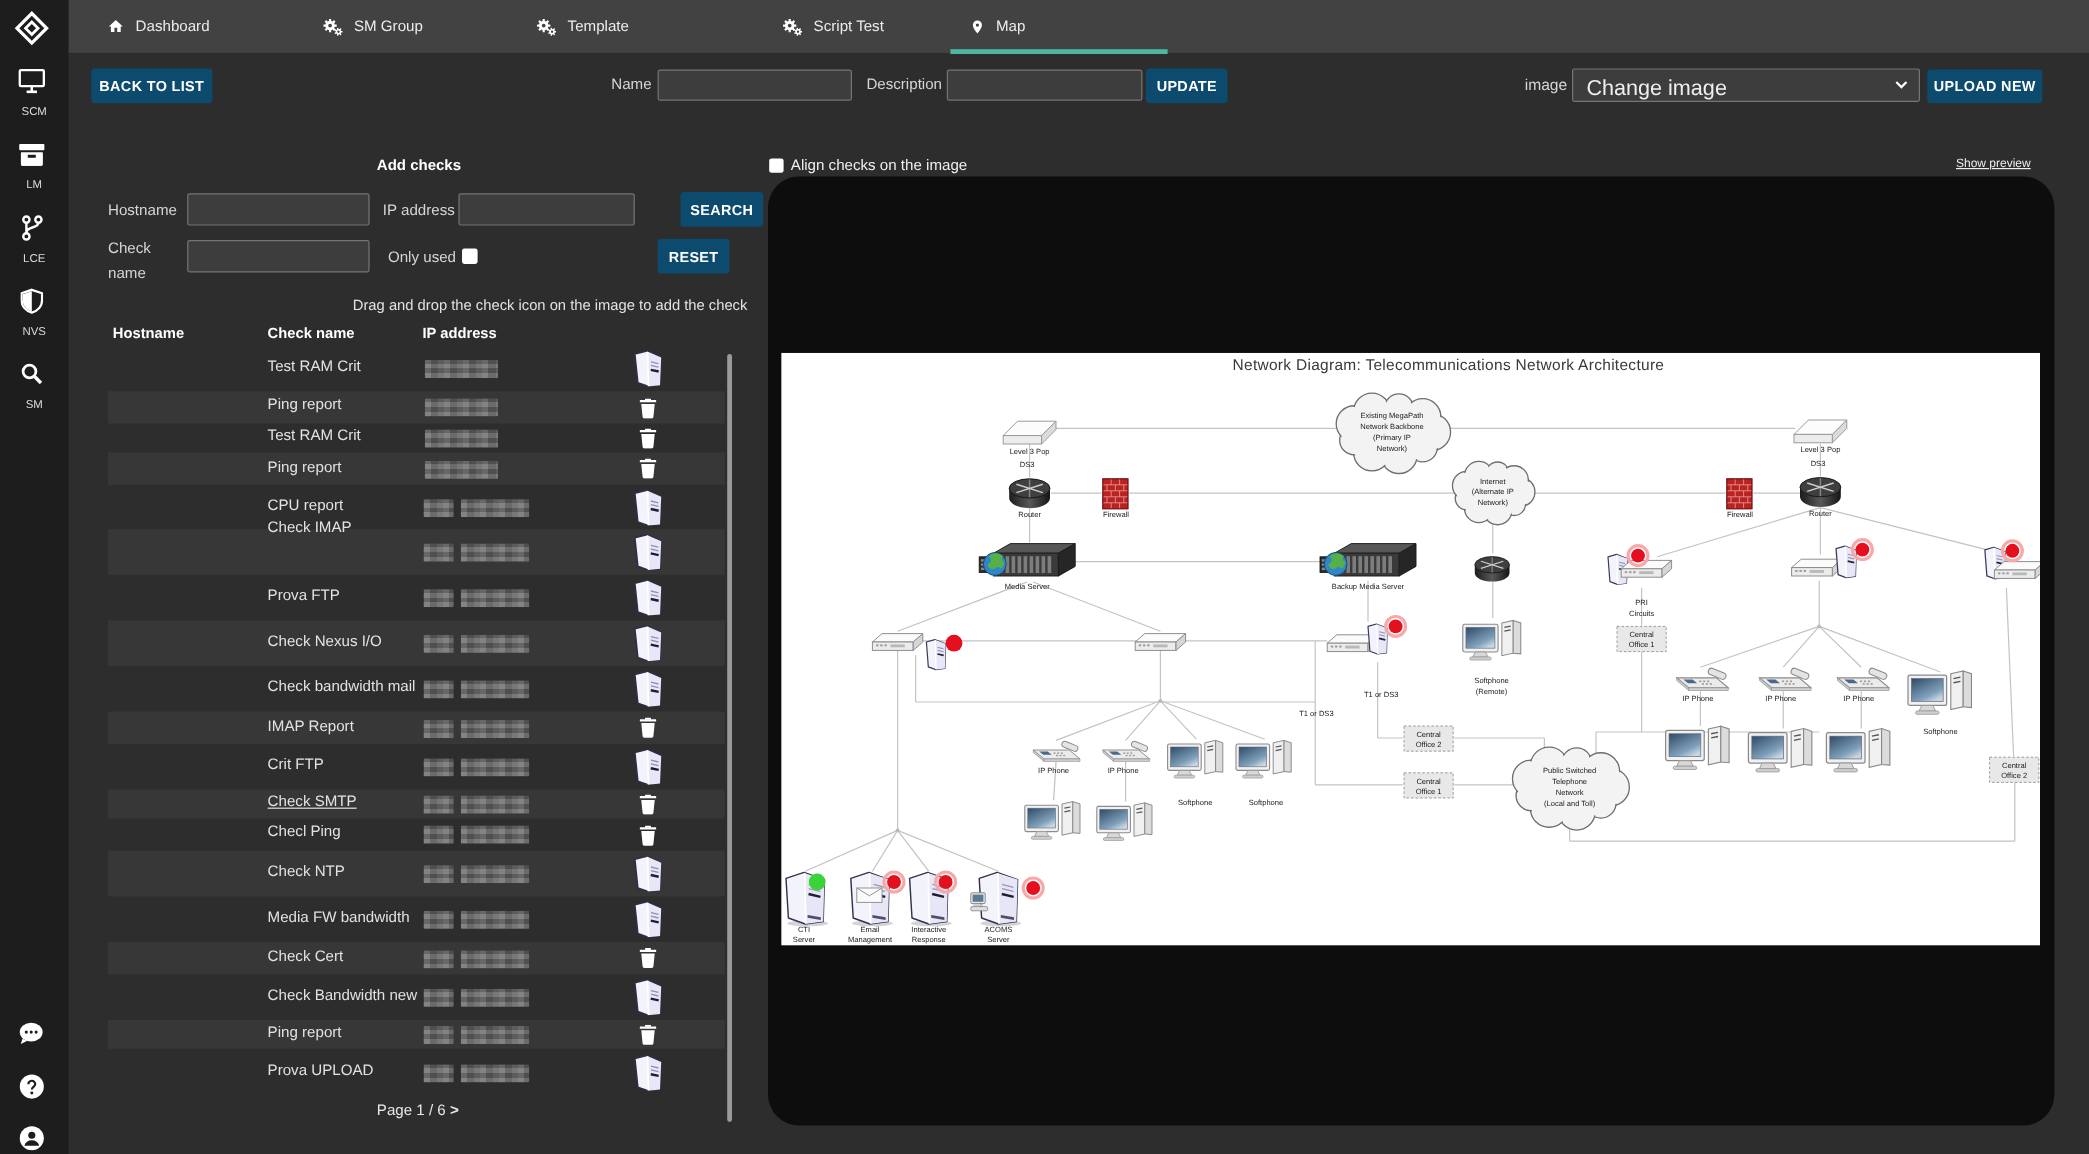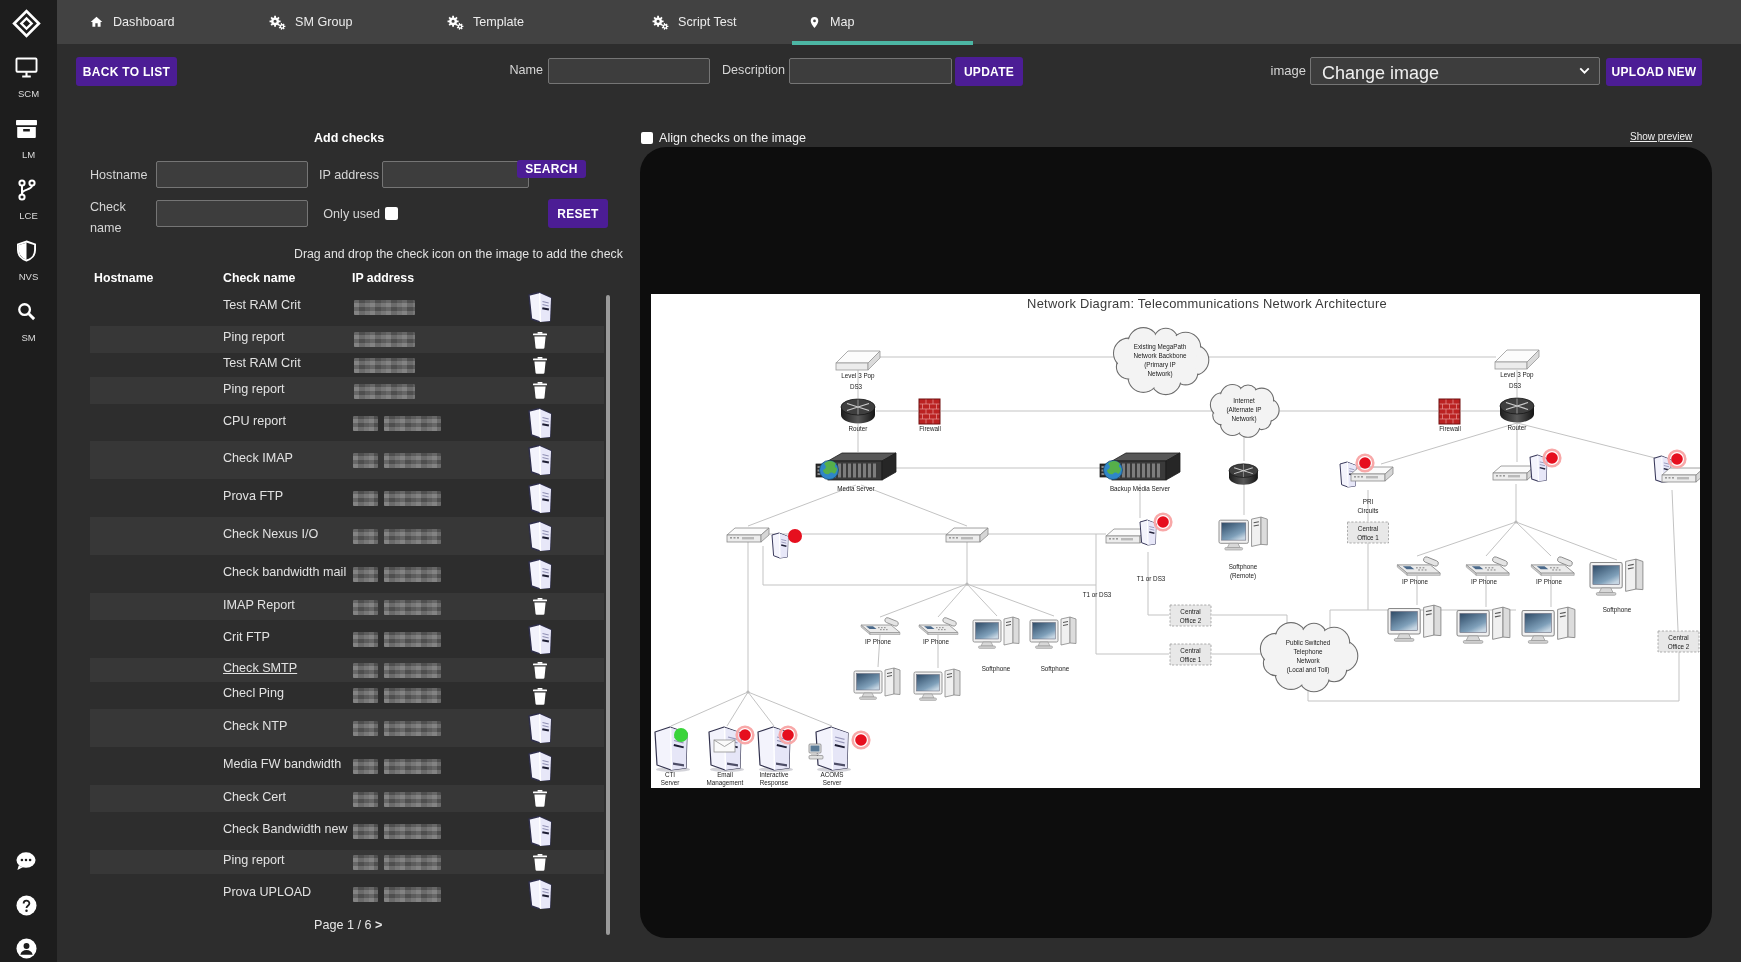--- a/index.html
+++ b/index.html
@@ -4,21 +4,21 @@
 <style>
   * { margin:0; padding:0; box-sizing:border-box; }
   html,body { width:1741px; height:962px; background:#2d2d2d; font-family:"Liberation Sans",sans-serif; overflow:hidden; }
   .abs { position:absolute; }
   #root { position:relative; width:1741px; height:962px; }
   .sidebar { left:0; top:0; width:57px; height:962px; background:#1d1d1d; }
   .navbar { left:57px; top:0; width:1684px; height:44px; background:#424242; }
   .tab { position:absolute; top:0; height:44px; color:#ececec; font-size:12.6px; display:flex; align-items:center; }
   .tab svg { margin-right:9px; }
   .underline { position:absolute; left:792px; top:41px; width:181px; height:4px; background:#4cb6a4; }
-  .btn { position:absolute; background:#4c1d95; border-radius:3px; color:#fff; font-weight:bold; font-size:12px; display:flex; align-items:center; justify-content:center; letter-spacing:.3px; }
+  .btn { position:absolute; background:#0c4a6e; border-radius:3px; color:#fff; font-weight:bold; font-size:12px; display:flex; align-items:center; justify-content:center; letter-spacing:.3px; }
   .inp { position:absolute; background:#3d3d3d; border:1px solid #757575; border-radius:2px; }
   .lbl { position:absolute; color:#d6d6d6; font-size:12.6px; }
   .stripe { position:absolute; left:90px; width:514px; background:#373737; }
   .cell { position:absolute; color:#e2e2e2; font-size:12.6px; }
   .blur1 { position:absolute; height:15px; border-radius:1px;
      background:repeating-linear-gradient(90deg,#757575 0 5px,#5a5a5a 5px 11px,#696969 11px 16px),#666; }
   .blur1 { filter:blur(0.5px); }
   .blur1:after { content:""; position:absolute; inset:0;
      background:repeating-linear-gradient(0deg,rgba(255,255,255,.10) 0 4px,rgba(0,0,0,.12) 4px 8px); }
   .cb { position:absolute; background:#fff; border-radius:2px; }
@@ -113,21 +113,21 @@
       <circle cx="11" cy="11" r="10.5"></circle>
       <circle cx="11" cy="8.4" r="3.1" fill="#1d1d1d"></circle>
       <path d="M4.5 17.5a6.8 6.8 0 0113 0z" fill="#1d1d1d"></path>
     </svg>
 
   <div class="lbl" style="left:314px; top:131px; font-weight:bold; color:#fff; font-size:12.5px;">Add checks</div>
   <div class="lbl" style="left:90px; top:168px;">Hostname</div>
   <div class="inp" style="left:156px; top:161px; width:152px; height:27px;"></div>
   <div class="lbl" style="left:300px; top:168px; width:79px; text-align:right;">IP address</div>
   <div class="inp" style="left:382px; top:161px; width:147px; height:27px;"></div>
-  <div class="btn" style="left:517px; top:160px; width:69px; height:18px;">SEARCH</div>
+  <div class="btn" style="left:567px; top:160px; width:69px; height:29px;">SEARCH</div>
   <div class="lbl" style="left:90px; top:197px; width:48px; line-height:21px;">Check name</div>
   <div class="inp" style="left:156px; top:200px; width:152px; height:27px;"></div>
   <div class="lbl" style="left:300px; top:207px; width:80px; text-align:right;">Only used</div>
   <div class="cb" style="left:385px; top:207px; width:13px; height:13px;"></div>
   <div class="btn" style="left:548px; top:199px; width:60px; height:29px;">RESET</div>
   <div class="lbl" style="left:294px; top:247px; font-size:12.3px; color:#e2e2e2;">Drag and drop the check icon on the image to add the check</div>
   <div class="lbl" style="left:94px; top:271px; font-weight:bold; color:#fff; font-size:12.3px;">Hostname</div>
   <div class="lbl" style="left:223px; top:271px; font-weight:bold; color:#fff; font-size:12.3px;">Check name</div>
   <div class="lbl" style="left:352px; top:271px; font-weight:bold; color:#fff; font-size:12.3px;">IP address</div>
   <div class="abs" style="left:606px; top:295px; width:4px; height:640px; background:#9a9a9a; border-radius:2px;"></div>
@@ -170,21 +170,21 @@
   <svg class="abs" style="left:533px; top:382px;" width="14" height="17">
       <use href="#trsh"></use>
     </svg>
   <div class="cell" style="left:223px; top:414px;">CPU report</div>
   <div class="blur1" style="left:353px; top:416px; width:25px;"></div>
   <div class="blur1" style="left:384px; top:416px; width:57px;"></div>
   <svg class="abs" style="left:528px; top:408px;" width="26" height="30">
       <use href="#srv"></use>
     </svg>
   <div class="stripe" style="top:441px; height:38px;"></div>
-  <div class="cell" style="left:223px; top:451px;">Check IMAP</div>
+  <div class="cell" style="left:223px; top:432px;">Check IMAP</div>
   <div class="blur1" style="left:353px; top:453px; width:25px;"></div>
   <div class="blur1" style="left:384px; top:453px; width:57px;"></div>
   <svg class="abs" style="left:528px; top:445px;" width="26" height="30">
       <use href="#srv"></use>
     </svg>
   <div class="cell" style="left:223px; top:489px;">Prova FTP</div>
   <div class="blur1" style="left:353px; top:491px; width:25px;"></div>
   <div class="blur1" style="left:384px; top:491px; width:57px;"></div>
   <svg class="abs" style="left:528px; top:483px;" width="26" height="30">
       <use href="#srv"></use>

